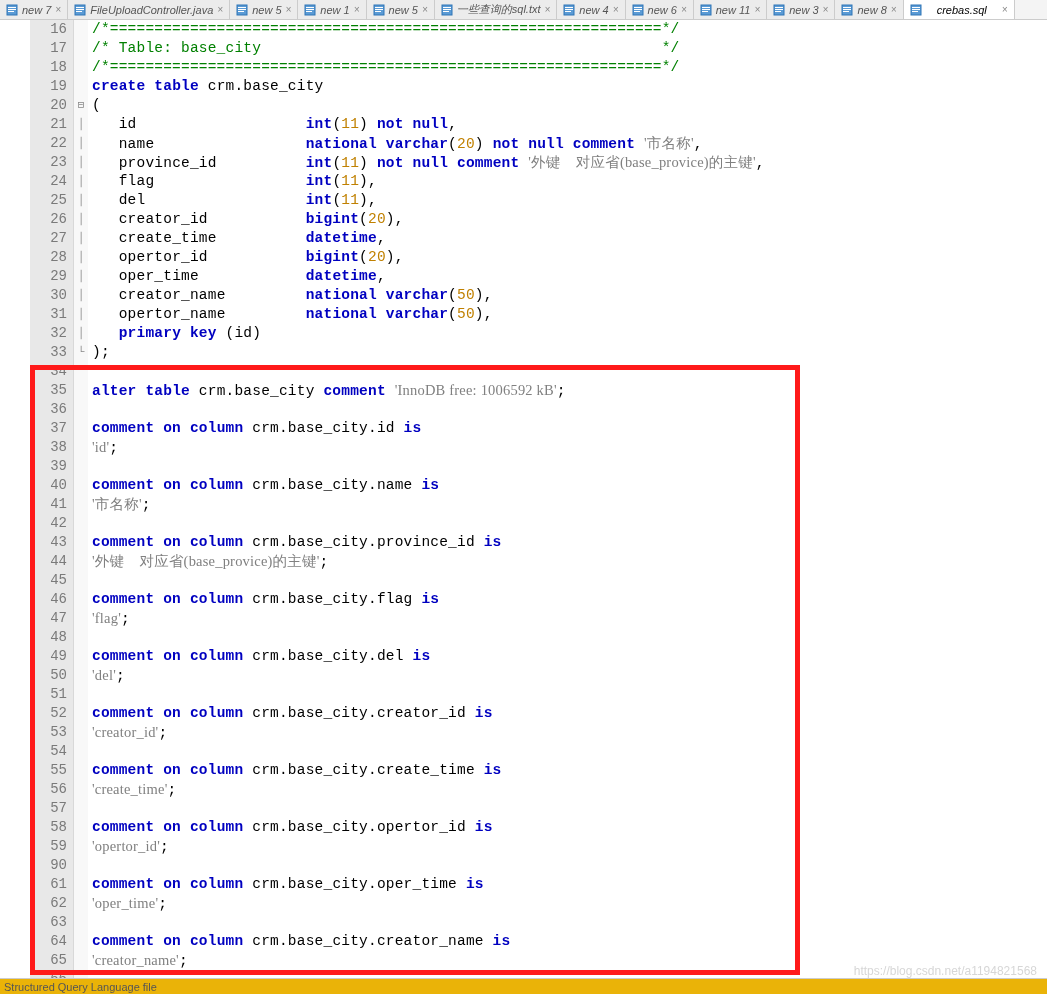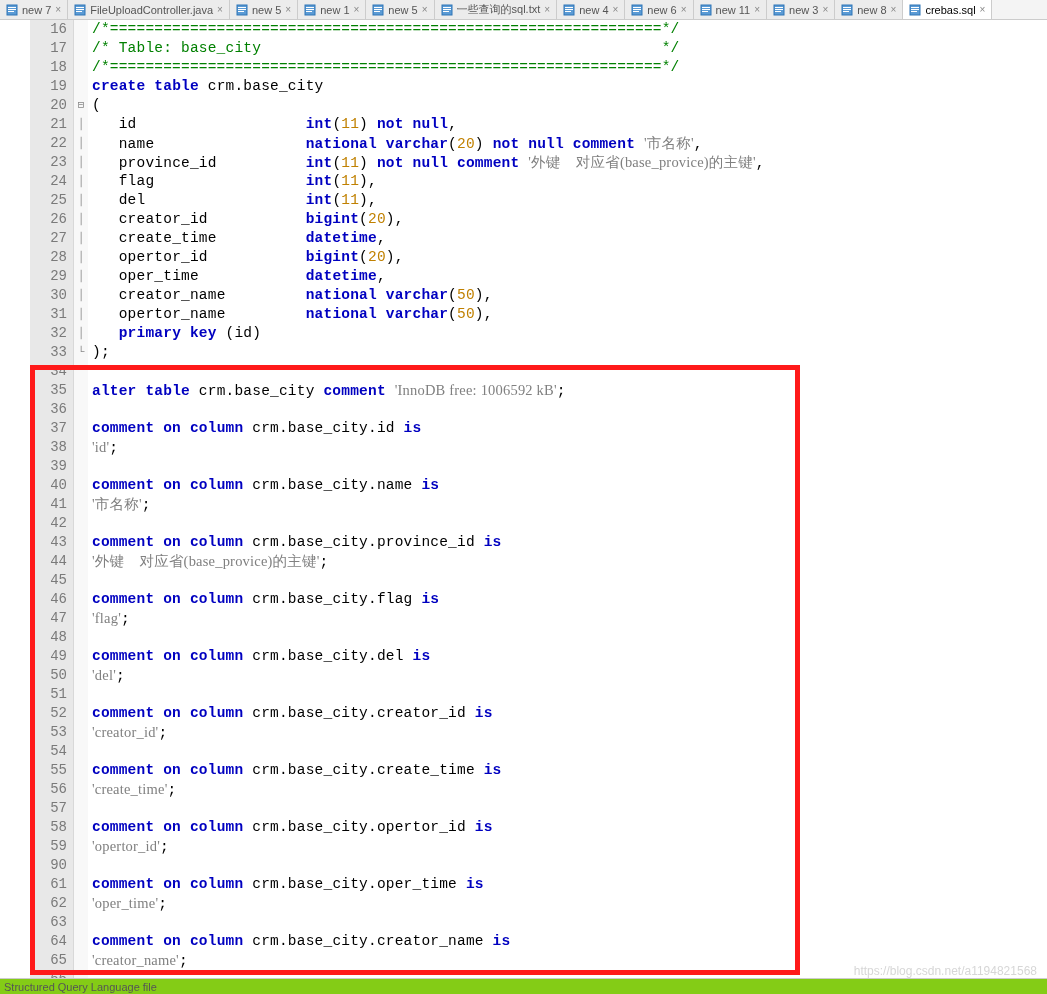--- a/index.html
+++ b/index.html
@@ -25,22 +25,23 @@
   .tab {
     display: flex;
     align-items: center;
     padding: 0 6px;
     height: 100%;
     border-right: 1px solid #ccc;
     background: #ececec;
     white-space: nowrap;
     cursor: pointer;
     color: #555;
-  }
-  .tab.active { background: #fff; color: #000; }
+    font-style: italic;
+  }
+  .tab.active { background: #fff; color: #000; gap: 11px; }
   .tab .file-icon {
     width: 12px; height: 12px;
     margin-right: 4px;
     display: inline-flex;
     align-items: center;
     justify-content: center;
   }
   .tab .close-x {
     margin-left: 4px;
     color: #888;
@@ -102,21 +103,21 @@
     width: 770px;
     height: 610px;
     pointer-events: none;
   }
   .statusbar {
     position: absolute;
     bottom: 0;
     left: 0;
     right: 0;
     height: 16px;
-    background: #84cc16;
+    background: #eab308;
     border-top: 1px solid #ccc;
     font-family: Arial, sans-serif;
     font-size: 11px;
     color: #555;
     padding-left: 4px;
     line-height: 16px;
   }
   .watermark {
     position: absolute;
     right: 10px;

